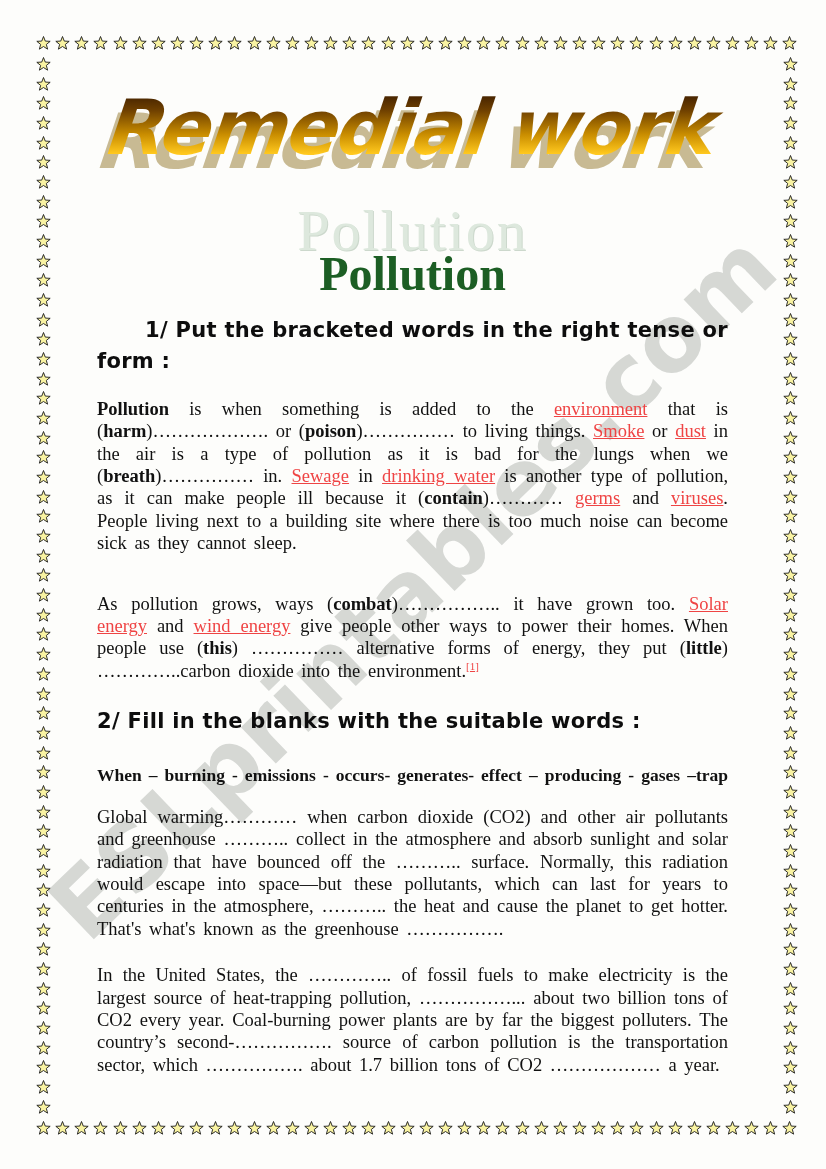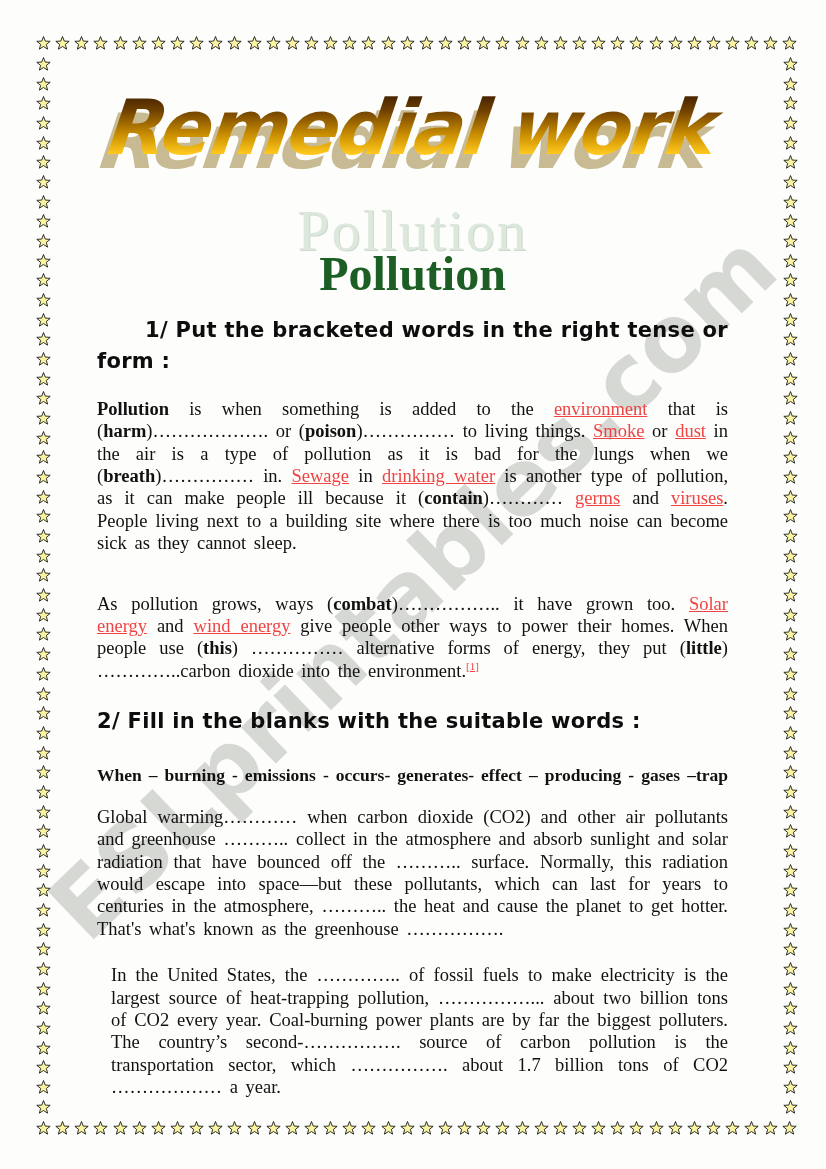--- a/index.html
+++ b/index.html
@@ -71,21 +71,21 @@
     text-align:justify;word-spacing:3px;
   }
   .body-text .lnk, .lnk{color:#ef4444;text-decoration:underline;cursor:pointer;}
   sup{font-size:11px;line-height:0;}
   .word-bank{
     margin-top:26px;
     font-weight:bold;font-size:17.5px;line-height:22px;
     text-align:justify;text-align-last:justify;
   }
   .mt22{margin-top:38px;}
-  .mt24{margin-top:24px;margin-left:14px;}
+  .mt24{margin-top:24px;}
   .mt20{margin-top:24px;}
 </style>
 </head>
 <body>
 
 <div class="page">
 
   <div class="border b-top">
       <svg class="star" viewBox="0 0 15 15">
         <polygon points="7.5,0.5 9.26,5.07 14.16,5.34 10.35,8.43 11.61,13.16 7.5,10.5 3.39,13.16 4.65,8.43 0.84,5.34 5.74,5.07"></polygon>

